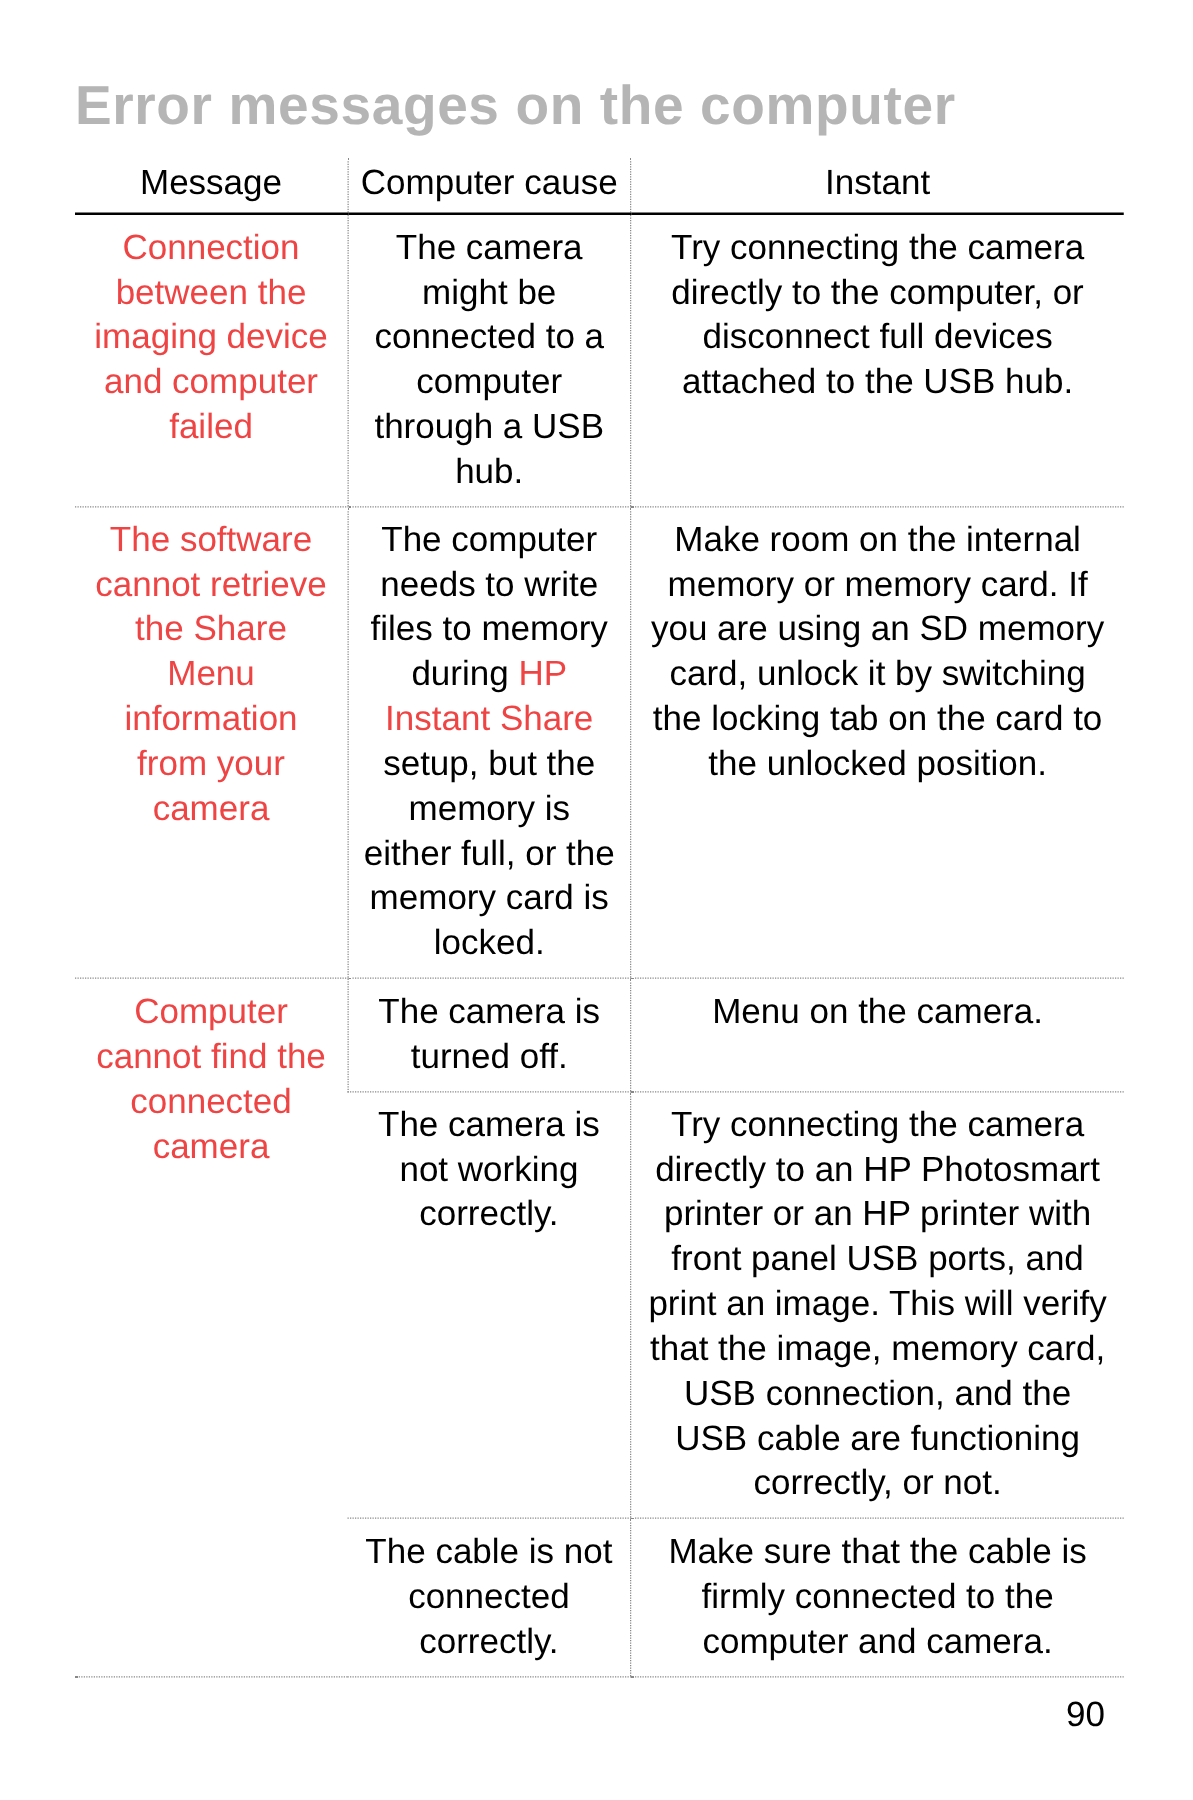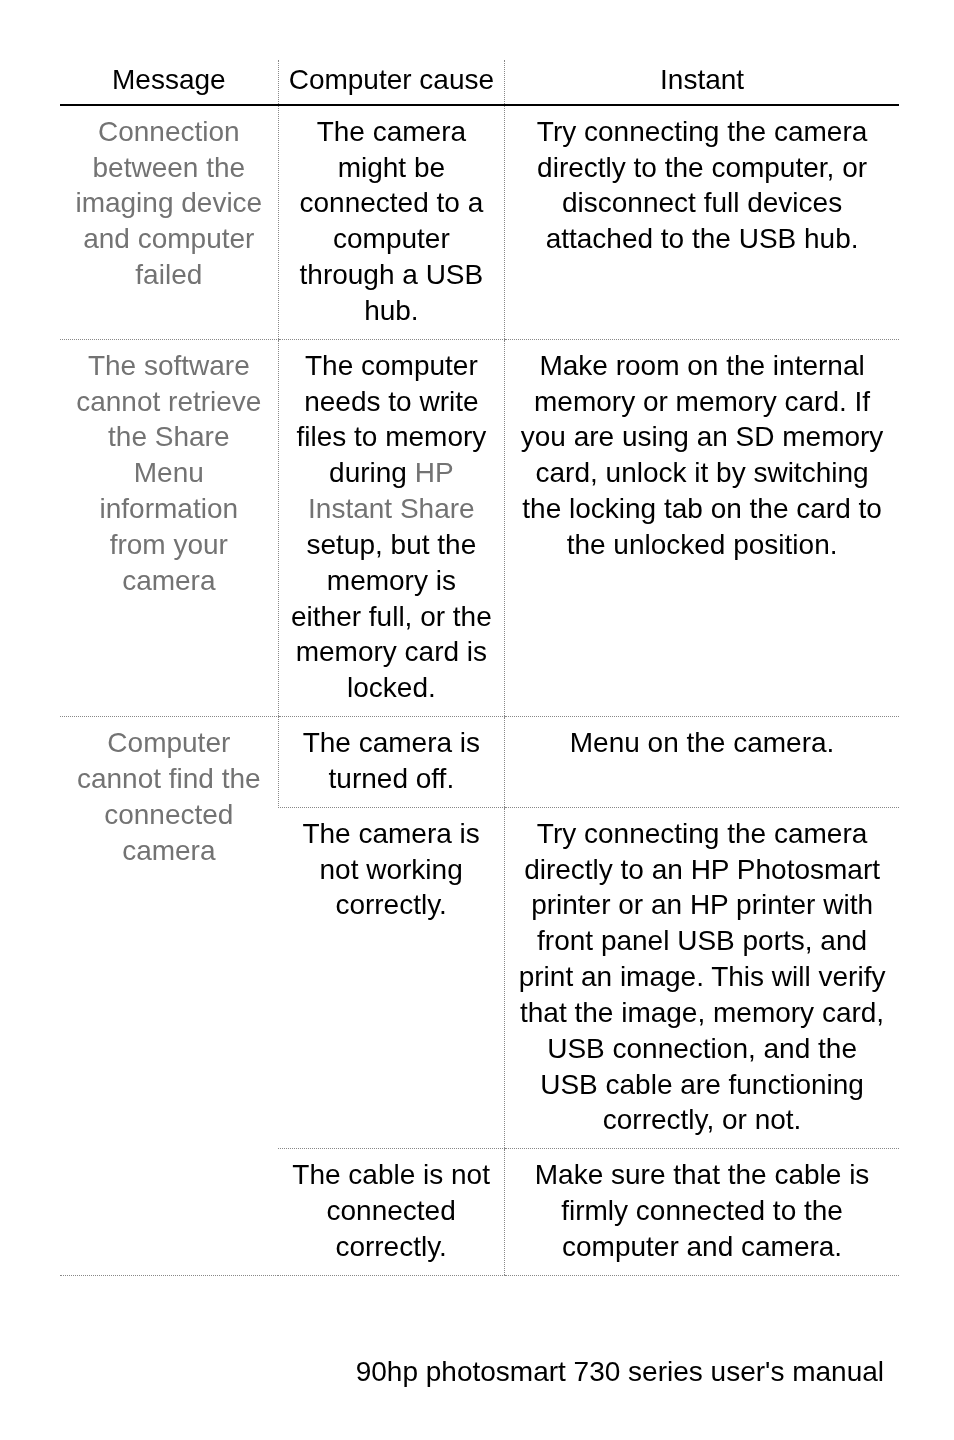--- a/index.html
+++ b/index.html
@@ -35,36 +35,37 @@
     padding-bottom: 6px;
   }
   table.err td {
     border-bottom: 1px dotted #888;
   }
   
   table.err th + th, table.err td + td {
     border-left: 1px dotted #888;
   }
   
-  .faded { color: #737373; }
+  .faded { color: #ef4444; }
   .footer {
     position: absolute;
     width: 954px;
     bottom: 52px;
     left: 0;
     padding: 0 70px 0 90px;
     display: flex;
     justify-content: flex-end;
     font-size: 28px;
   }
 </style>
 </head>
 <body>
 
 <div class="page">
+  <h1 class="title">Error messages on the computer</h1>
 
   <table class="err">
     <colgroup>
         <col class="c1">
         <col class="c2">
         <col class="c3">
       </colgroup>
     <thead>
       <tr>
         <th>Message</th>
@@ -100,14 +101,13 @@
       <tr>
         <td>The cable is not connected correctly.</td>
         <td>Make sure that the cable is firmly connected to the computer and camera.</td>
       </tr>
     </tbody>
   </table>
 </div>
 
 <div class="footer">
   <span>90</span>
-  <span>hp photosmart 730 series user's manual</span>
 </div>
 
 </body></html>

